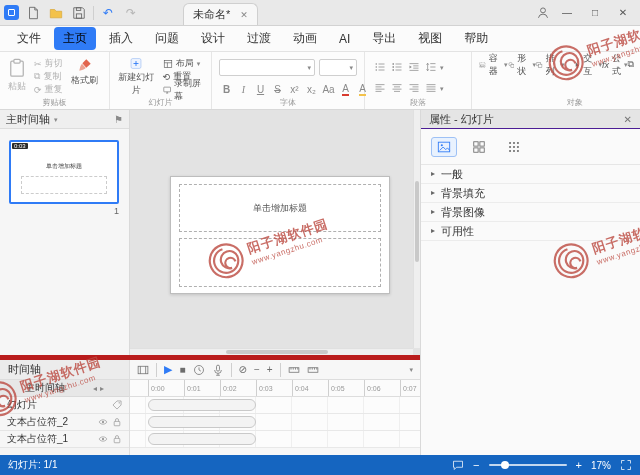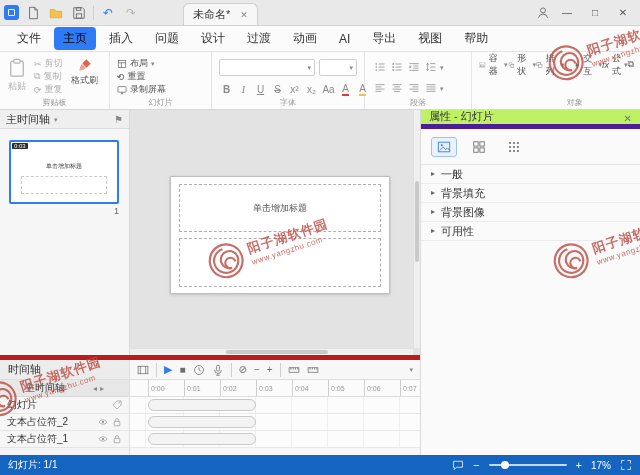--- a/index.html
+++ b/index.html
@@ -68,21 +68,21 @@
   .ph{position:absolute;left:8px;right:8px;border:1px dashed #b0b0b0}
   .ph1{top:7px;height:48px;display:flex;align-items:center;justify-content:center;font-size:9px;color:#555}
   .ph2{top:61px;height:49px}
   .hscroll{position:absolute;left:0;right:7px;bottom:0;height:7px;background:#efefef;border-top:1px solid #e0e0e0}
   .hthumb{position:absolute;left:34%;width:36%;top:1px;bottom:1px;background:#c9c9c9;border-radius:3px}
   .vscroll{position:absolute;right:0;top:0;bottom:7px;width:7px;background:#efefef;border-left:1px solid #e0e0e0}
   .vthumb{position:absolute;top:30%;height:34%;left:1px;right:1px;background:#c9c9c9;border-radius:3px}
 
   
   .right-panel{position:absolute;left:420px;top:110px;width:220px;bottom:20px;background:#fafafa;border-left:1px solid #d9d9d9;z-index:3}
-  .rp-header{height:19px;background:#bef264;border-bottom:5px solid #4c1d95;display:flex;align-items:flex-end;padding:0 8px;font-size:11px;color:#333}
+  .rp-header{height:19px;background:#e5e5e5;border-bottom:1px solid #4c1d95;display:flex;align-items:center;padding:0 8px;font-size:11px;color:#333}
   .rp-close{color:#777;font-size:10px}
   .rp-tabs{display:flex;gap:9px;padding:8px 10px 7px;border-bottom:1px solid #e6e6e6}
   .rp-tab{width:26px;height:20px;display:flex;align-items:center;justify-content:center;color:#6d6d6d;border:1px solid transparent;border-radius:3px}
   .rp-tab.active{background:#e9f2fe;border-color:#9ec1f5;color:#2f7bf6}
   .rp-sec{height:19px;display:flex;align-items:center;gap:6px;padding:0 10px;border-bottom:1px solid #ececec;font-size:11px;color:#333}
   .rp-sec .caret{font-size:8px;color:#666}
 
   
   .timeline{position:absolute;left:0;top:355px;width:420px;height:100px;background:#f7f7f7;border-top:5px solid #b91c1c;z-index:3}
   .tl-left{position:absolute;left:0;top:0;bottom:0;width:130px;border-right:1px solid #dddddd;background:#f4f4f4}
@@ -354,20 +354,26 @@
             <use href="#i-brush"></use>
           </svg>
         <span>格式刷</span>
       </div>
     </div>
     <div class="rgroup-label">剪贴板</div>
   </div>
 
   <div class="rgroup" style="width:102px">
     <div class="rflex">
+      <div class="bigbtn" style="width:46px">
+        <svg class="ic s20">
+            <use href="#i-plusbox"></use>
+          </svg>
+        <span>新建幻灯片</span>
+      </div>
       <div class="mini-col">
         <span class="mini">
             <svg class="ic s10">
               <use href="#i-layout"></use>
             </svg>
             <span>布局</span>
             <span class="caret">▾</span>
           </span>
         <span class="mini">
             <span>⟲</span>

